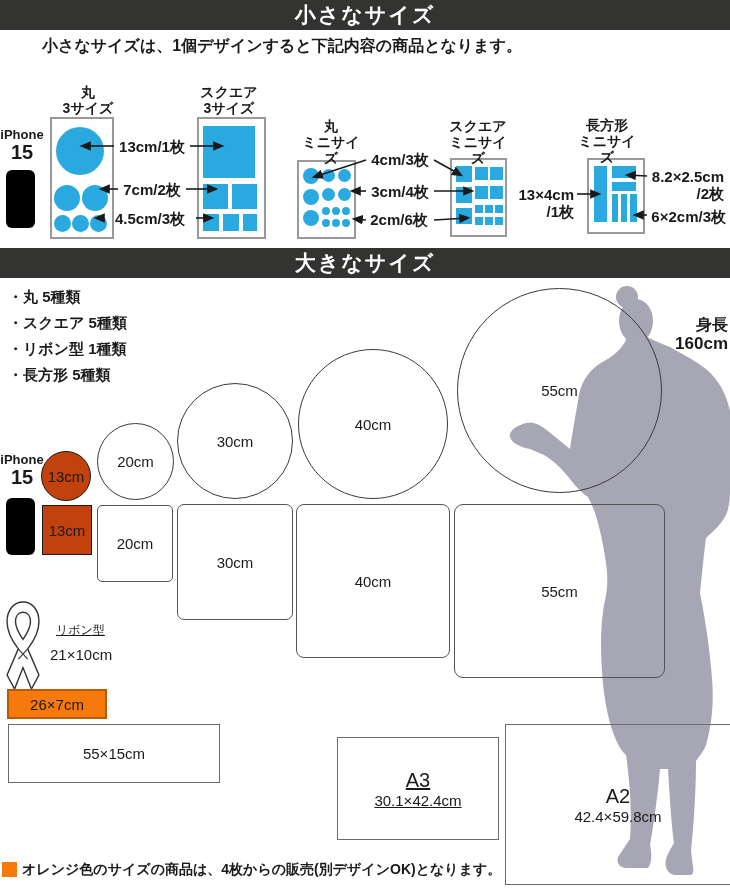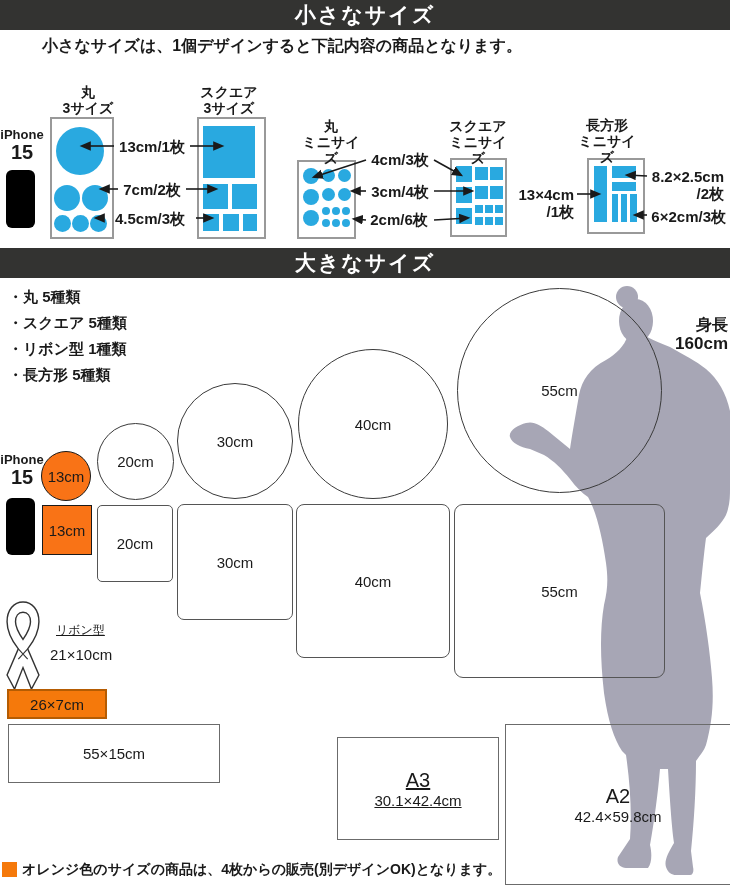--- a/index.html
+++ b/index.html
@@ -13,21 +13,21 @@
   .bsq{position:absolute;background:#29A9E0;}
   .lbl{font-weight:bold;font-size:15px;white-space:nowrap;z-index:3;line-height:17px;}
   .ctr{text-align:center;}
   .rgt{text-align:right;}
   .title2{font-weight:bold;font-size:14px;line-height:16px;text-align:center;z-index:3;}
   .phone{background:#000000;border-radius:6px;z-index:1;}
   .circle{border:1.4px solid #3a3a3a;border-radius:50%;display:flex;align-items:center;
           justify-content:center;font-size:15px;z-index:1;background:transparent;}
   .square{border:1.4px solid #555555;display:flex;align-items:center;justify-content:center;
           font-size:15px;z-index:1;background:transparent;}
-  .orange-fill{background:#f97316;border:1.6px solid #1a1a1a;justify-content:center;}
+  .orange-fill{background:#c2410c;border:1.6px solid #1a1a1a;justify-content:center;}
   .rectbox{border:1.5px solid #6b6b6b;display:flex;flex-direction:column;align-items:center;
            justify-content:center;z-index:1;background:transparent;}
   .aName{font-size:20px;line-height:24px;}
   .aSize{font-size:15px;line-height:18px;}
   .bullet{font-weight:bold;font-size:15px;line-height:26px;white-space:nowrap;z-index:2;}
   .note{font-weight:bold;font-size:14px;white-space:nowrap;z-index:3;}
   svg{display:block;}
   .arrowsvg{z-index:2;pointer-events:none;}
   .silhouette{z-index:0;}
 </style>

